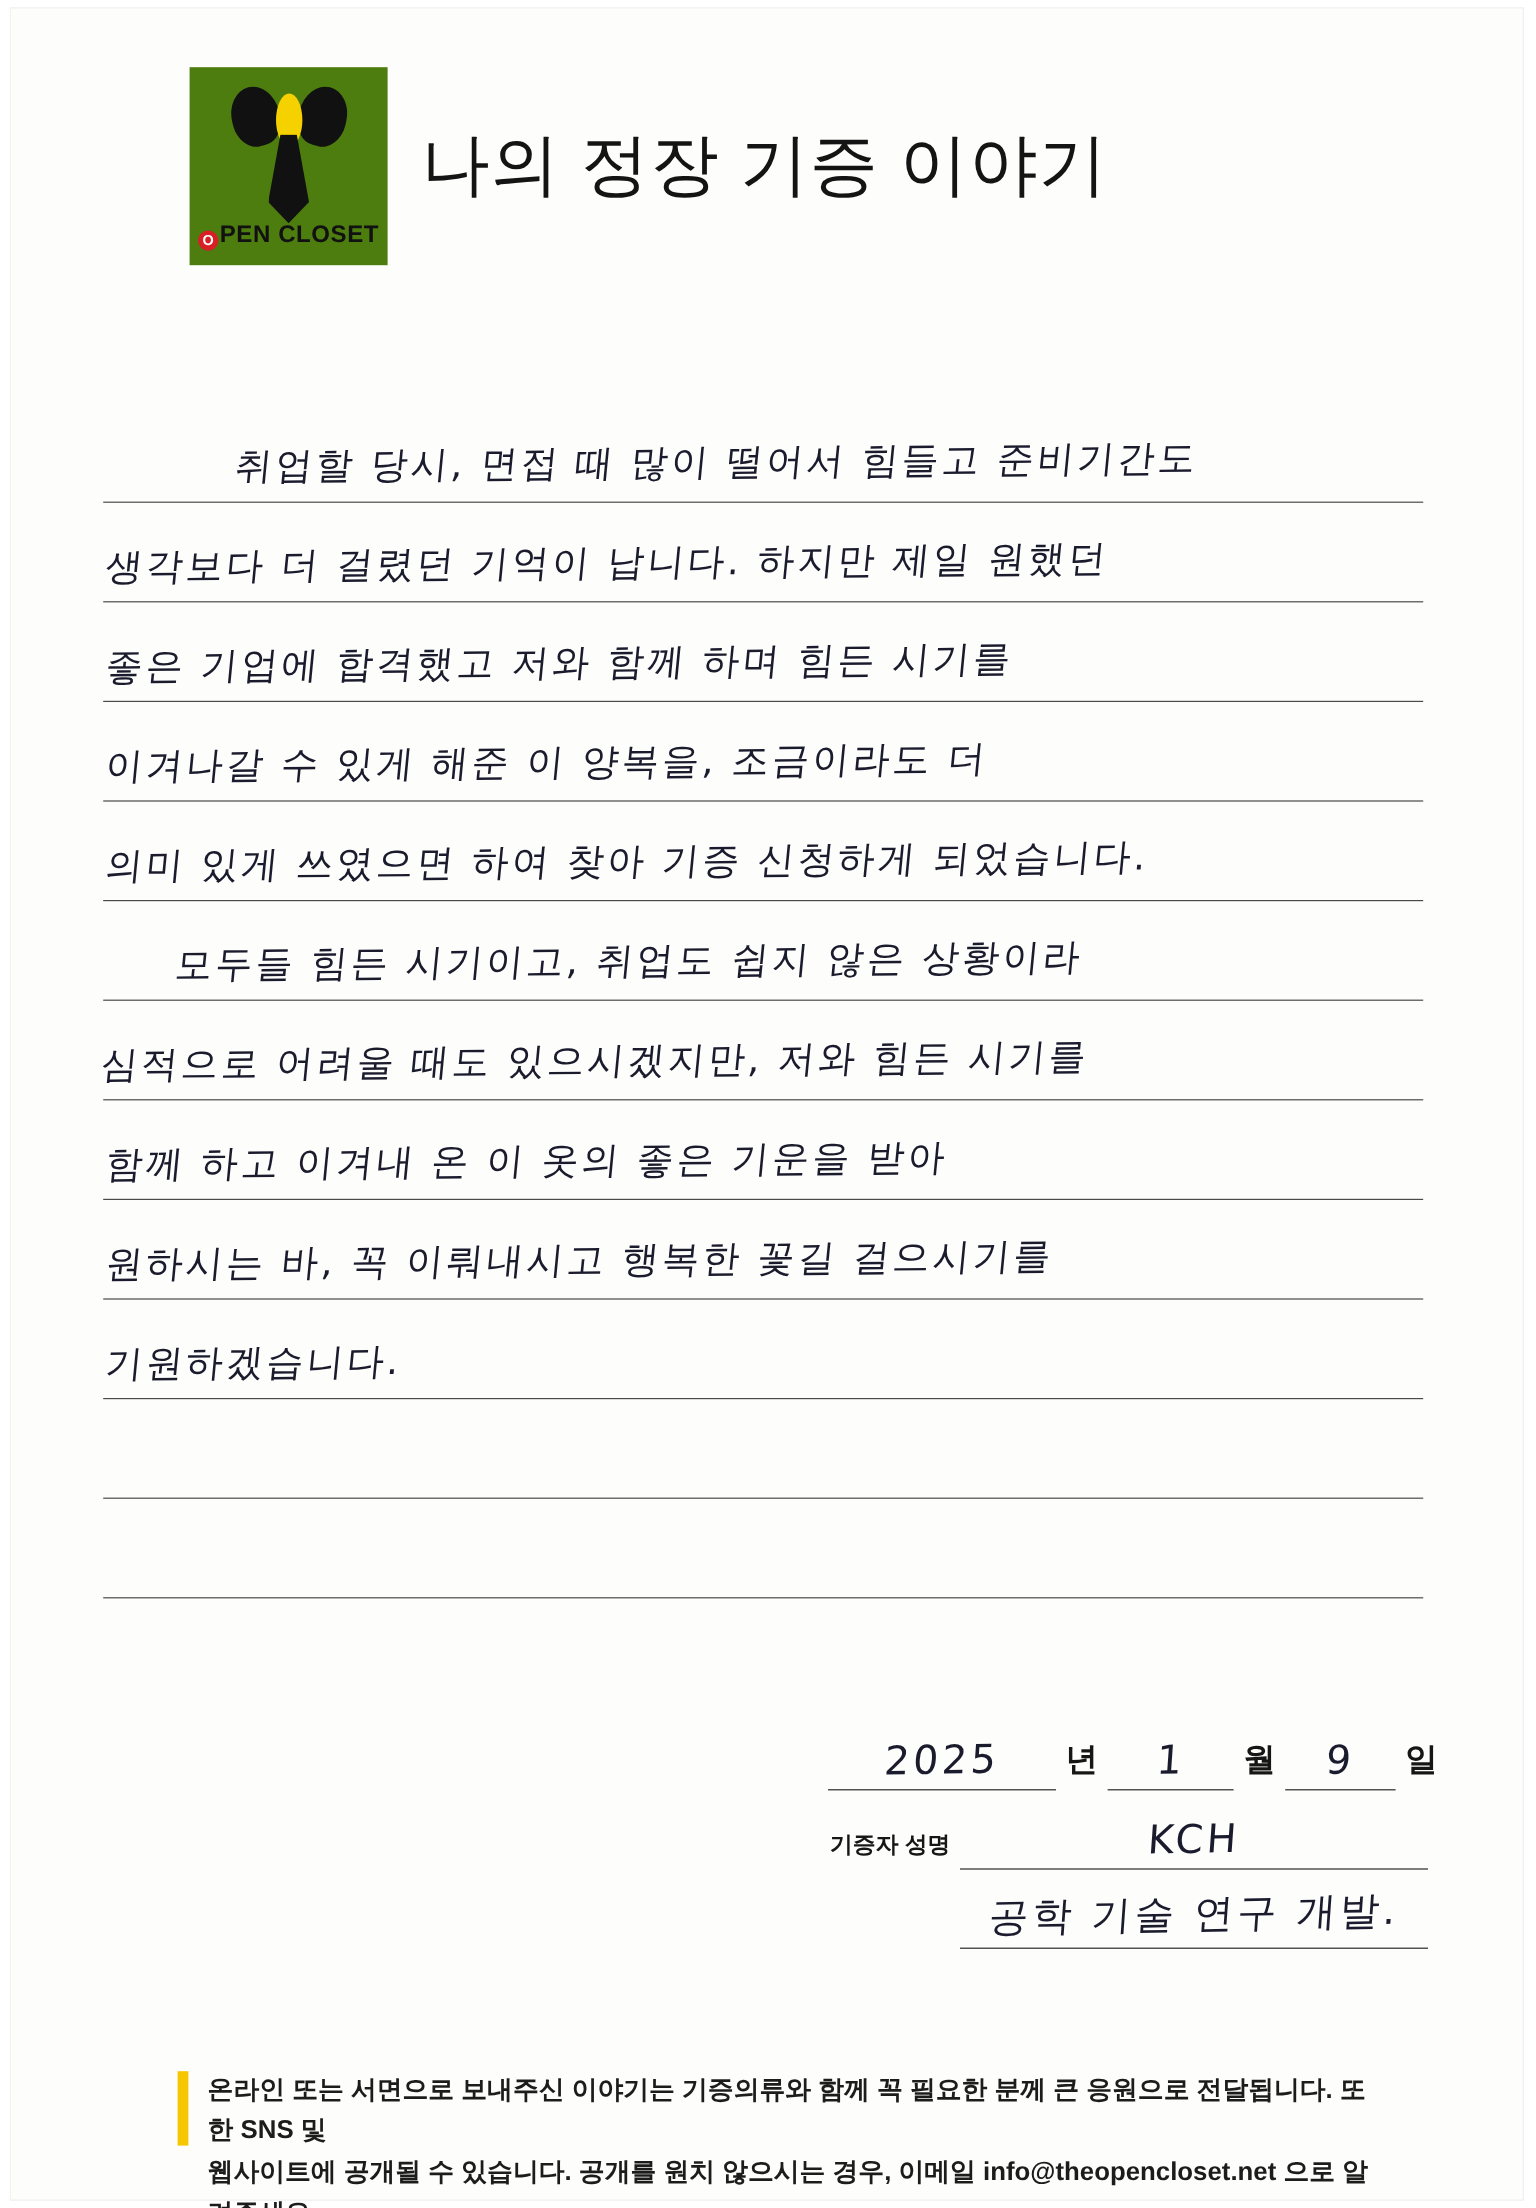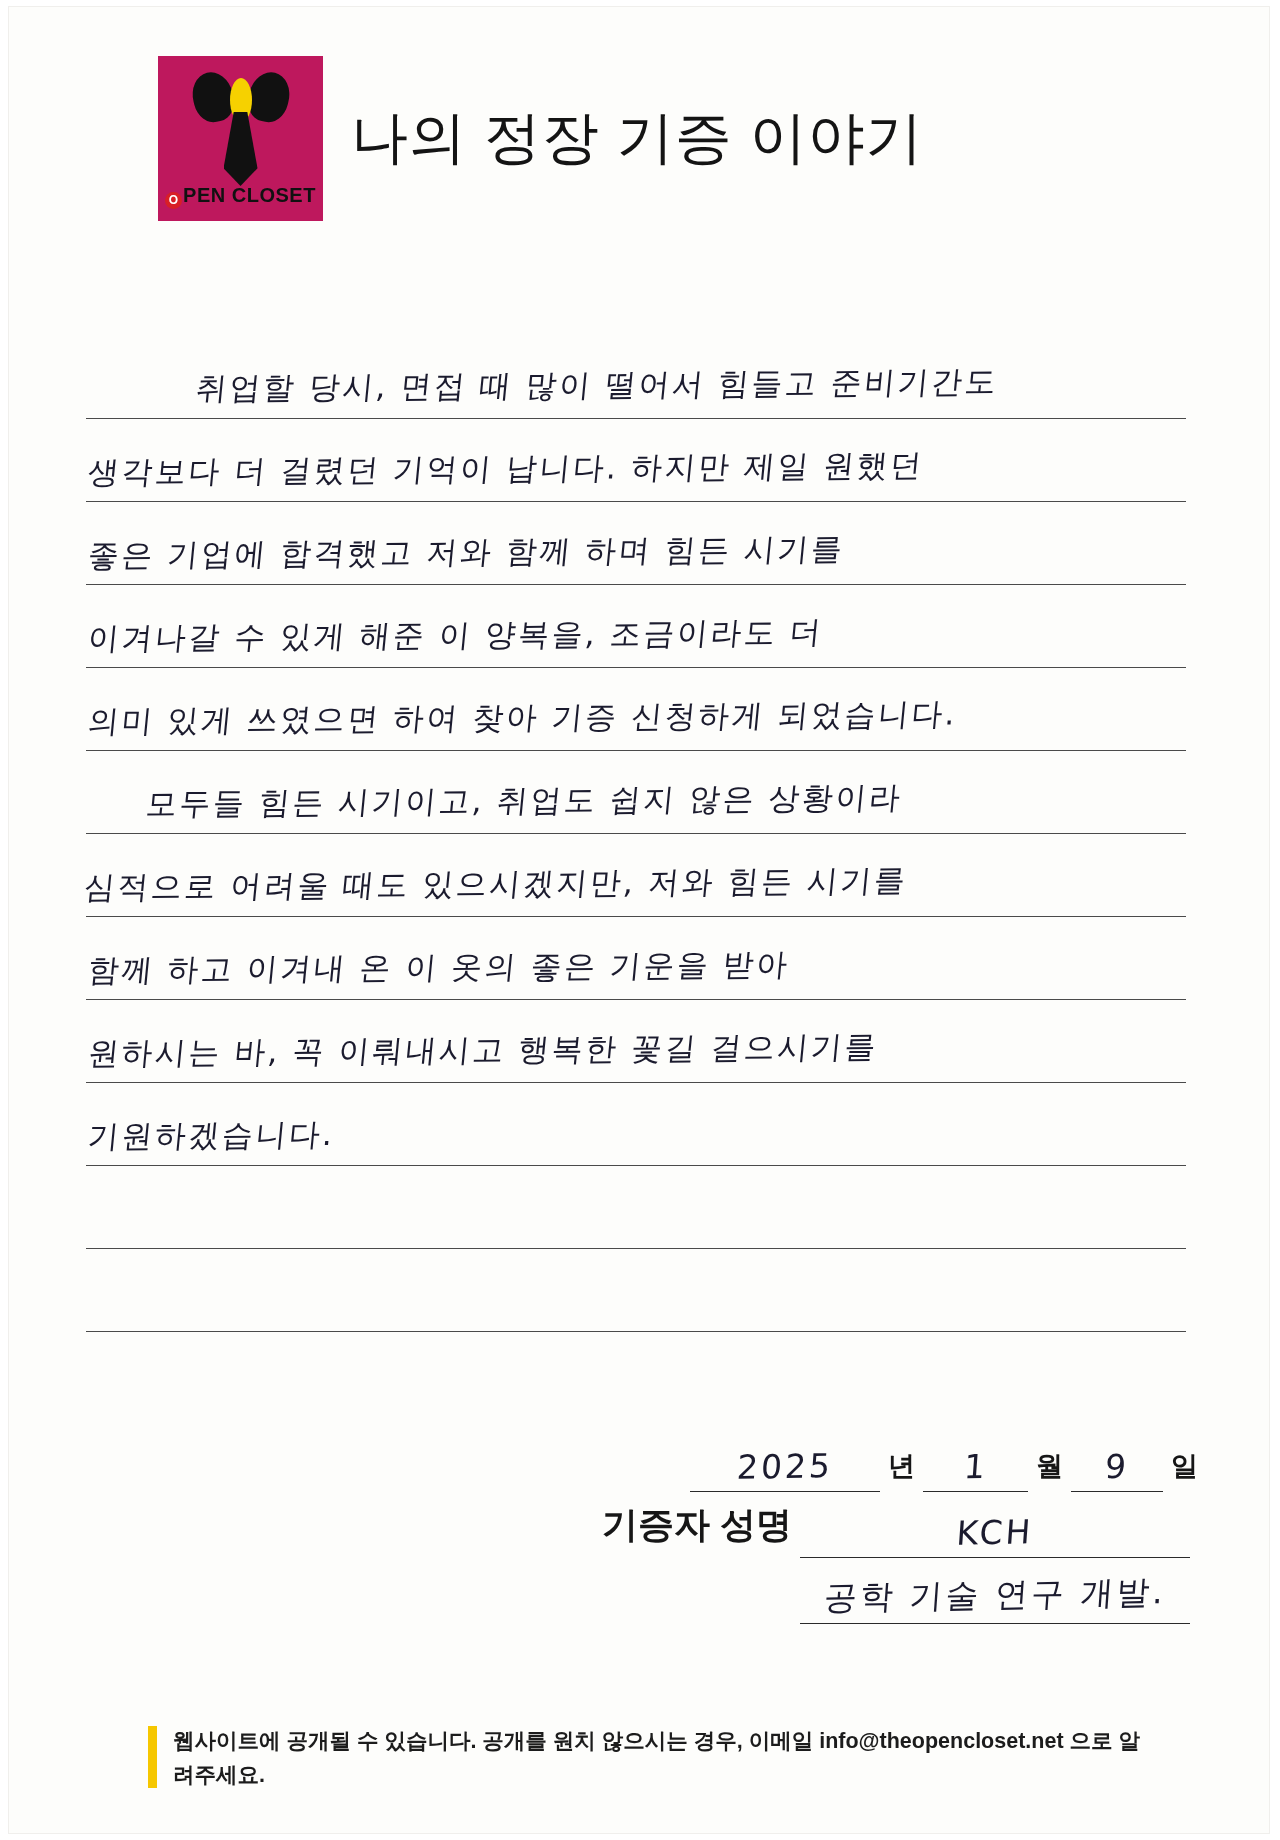--- a/index.html
+++ b/index.html
@@ -31,21 +31,21 @@
     position: absolute;
     left: 150px;
     top: 50px;
     display: flex;
     align-items: center;
     gap: 28px;
   }
   .logo-box {
     width: 165px;
     height: 165px;
-    background: #be185d;
+    background: #4d7c0f;
     position: relative;
     flex: none;
   }
   .logo-knot {
     position: absolute;
     left: 50%;
     top: 16px;
     transform: translateX(-50%);
     width: 96px;
     height: 52px;
@@ -157,21 +157,21 @@
     width: 720px;
   }
   .sign-row {
     position: relative;
     display: flex;
     align-items: flex-end;
     justify-content: flex-end;
     height: 66px;
   }
   .sign-label {
-    font-size: 36px;
+    font-size: 19px;
     font-weight: bold;
     color: #161616;
     padding-bottom: 8px;
     white-space: nowrap;
   }
   .sign-slot {
     position: relative;
     border-bottom: 1.8px solid #2a2a2a;
     height: 50px;
     margin: 0 8px;
@@ -319,17 +319,18 @@
       <div class="sign-slot slot-job">
         <span class="sign-value">공학 기술 연구 개발.</span>
       </div>
     </div>
 
   </div>
 
   <div class="footer-note">
     <div class="footer-bar"></div>
     <div class="footer-text">
+      <div>온라인 또는 서면으로 보내주신 이야기는 기증의류와 함께 꼭 필요한 분께 큰 응원으로 전달됩니다. 또한 SNS 및</div>
       <div>웹사이트에 공개될 수 있습니다. 공개를 원치 않으시는 경우, 이메일 info@theopencloset.net 으로 알려주세요.</div>
     </div>
   </div>
 
 </div>
 
 </body></html>

